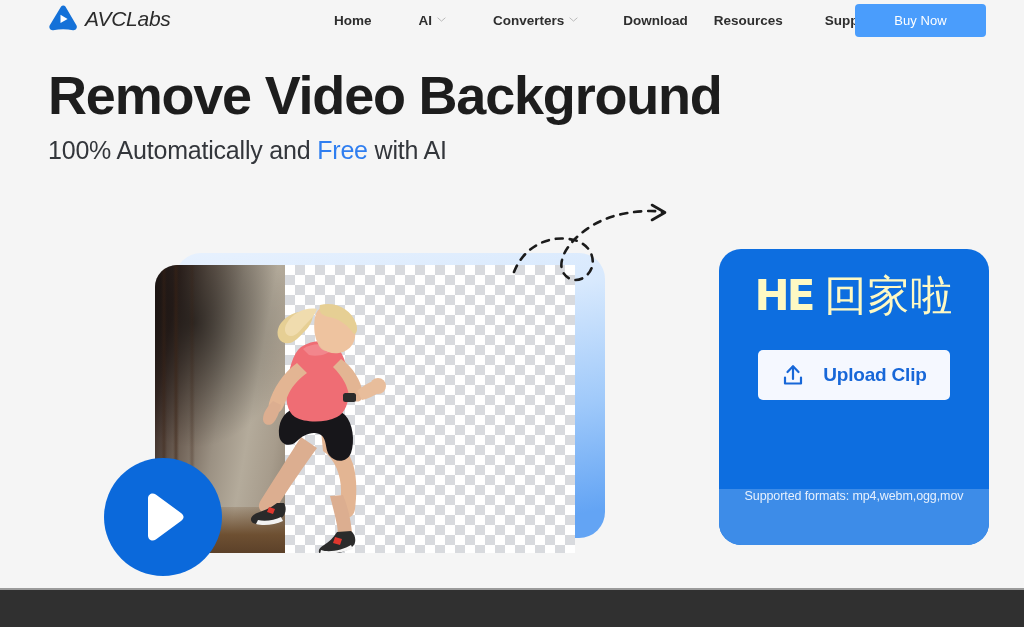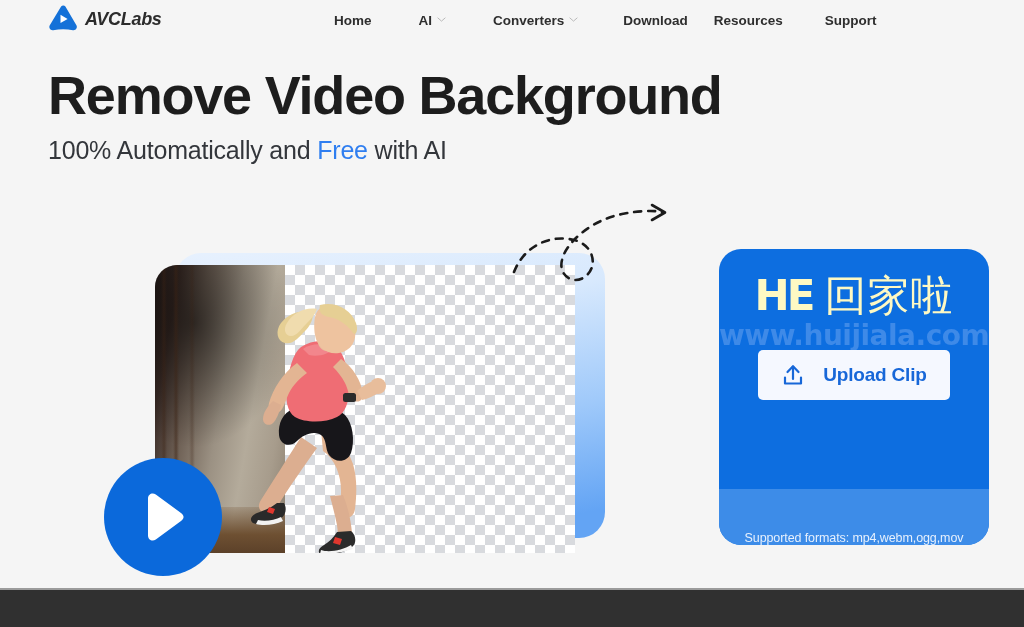--- a/index.html
+++ b/index.html
@@ -36,22 +36,22 @@
     gap: 6px;
   }
 
   .brand-logo {
     width: 32px;
     height: 32px;
     display: block;
   }
 
   .brand-name {
-    font-size: 18px;
-    font-weight: bold;
+    font-size: 21px;
+    font-weight: normal;
     font-style: italic;
     color: #2c2c2c;
     letter-spacing: -0.3px;
   }
 
   .nav {
     position: absolute;
     left: 310px;
     top: 10px;
     display: flex;
@@ -314,21 +314,21 @@
   .upload-icon { display: block; }
 
   .formats-bar {
     position: absolute;
     left: 0;
     bottom: 0;
     width: 100%;
     height: 56px;
     background: #3d8ce8;
     display: flex;
-    align-items: flex-end;
+    align-items: flex-start;
     justify-content: center;
   }
 
   .formats-text {
     font-size: 12.5px;
     color: #e6f0fd;
     letter-spacing: -0.1px;
   }
 
   
@@ -396,20 +396,21 @@
     <div class="nav-item nav-item-res">
       <span>Resources</span>
     </div>
 
     <div class="nav-item">
       <span>Support</span>
     </div>
 
   </nav>
 
+  <button class="buy-now">Buy Now</button>
 </div>
 
 <h1 class="hero-title">Remove Video Background</h1>
 
 <p class="hero-sub">
   <span>100% Automatically and </span><span class="accent">Free</span><span> with AI</span>
 </p>
 
 <div class="preview-wrap">
 
@@ -483,21 +484,20 @@
   </svg>
 </div>
 
 <div class="upload-panel">
 
   <div class="watermark">
     <div class="watermark-logo">
       <span class="watermark-he"><span>H</span><span>E</span></span>
       <span class="watermark-cn">回家啦</span>
     </div>
-    <div class="watermark-url">www.huijiala.com</div>
   </div>
 
   <button class="upload-button">
     <span>
       <svg class="upload-icon" width="24" height="24" viewBox="0 0 24 24" xmlns="http://www.w3.org/2000/svg">
         <path d="M12 3.5 L12 16" stroke="#1767d8" stroke-width="2.2" stroke-linecap="round"></path>
         <path d="M6.5 9 L12 3.3 L17.5 9" fill="none" stroke="#1767d8" stroke-width="2.2" stroke-linecap="round" stroke-linejoin="round"></path>
         <path d="M4 14.5 L4 20.5 L20 20.5 L20 14.5" fill="none" stroke="#1767d8" stroke-width="2.2" stroke-linecap="round" stroke-linejoin="round"></path>
       </svg>
     </span>

